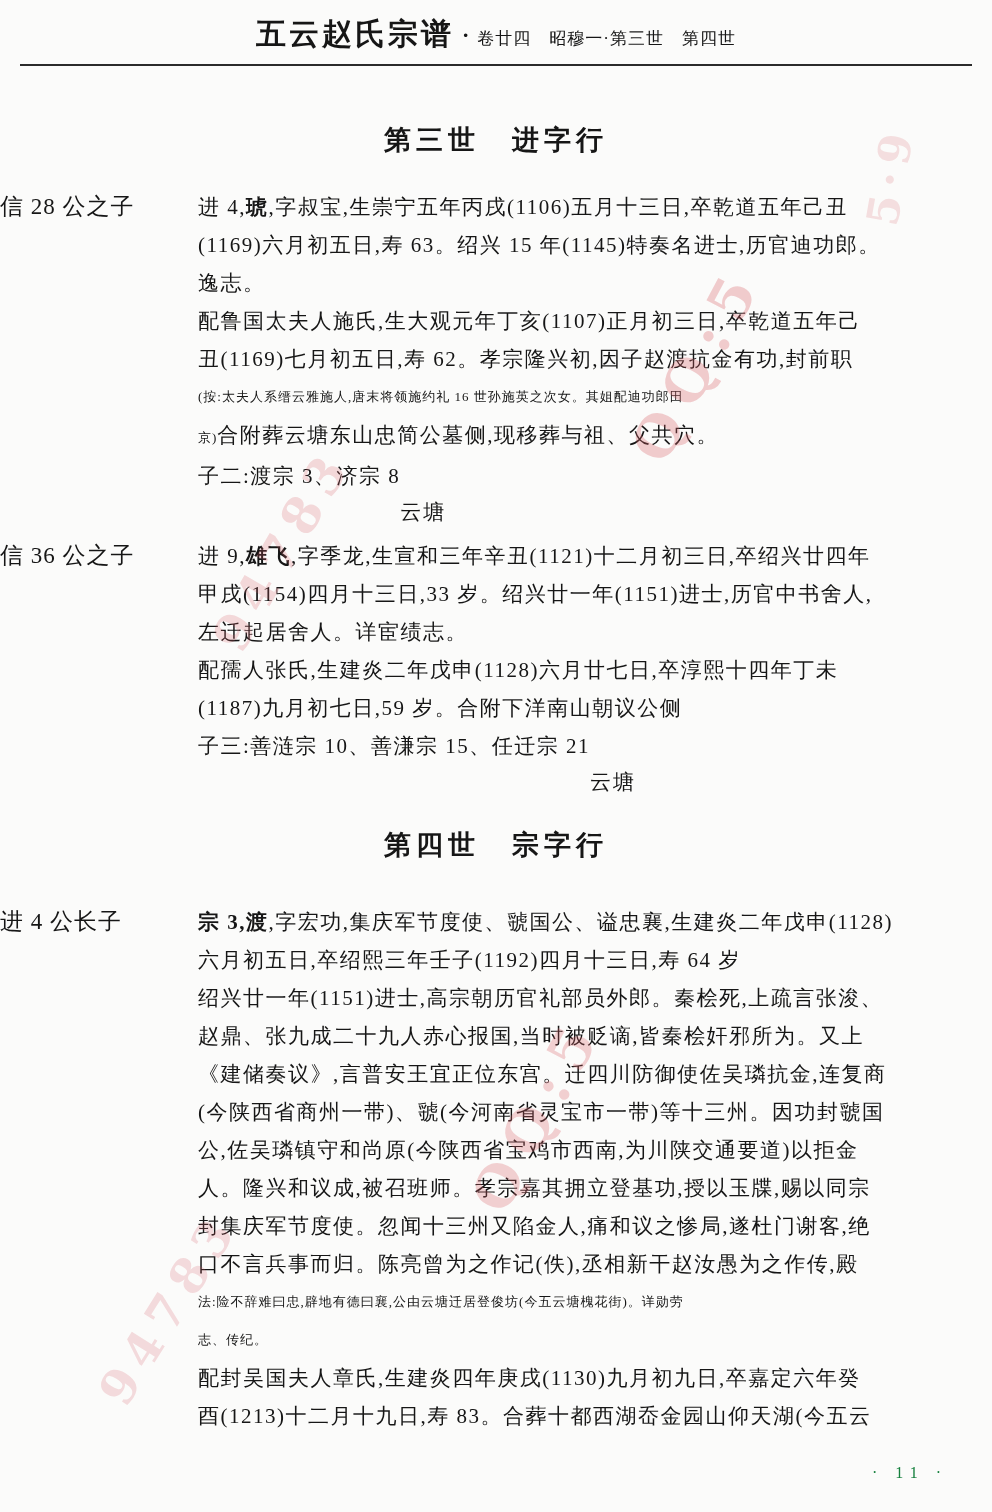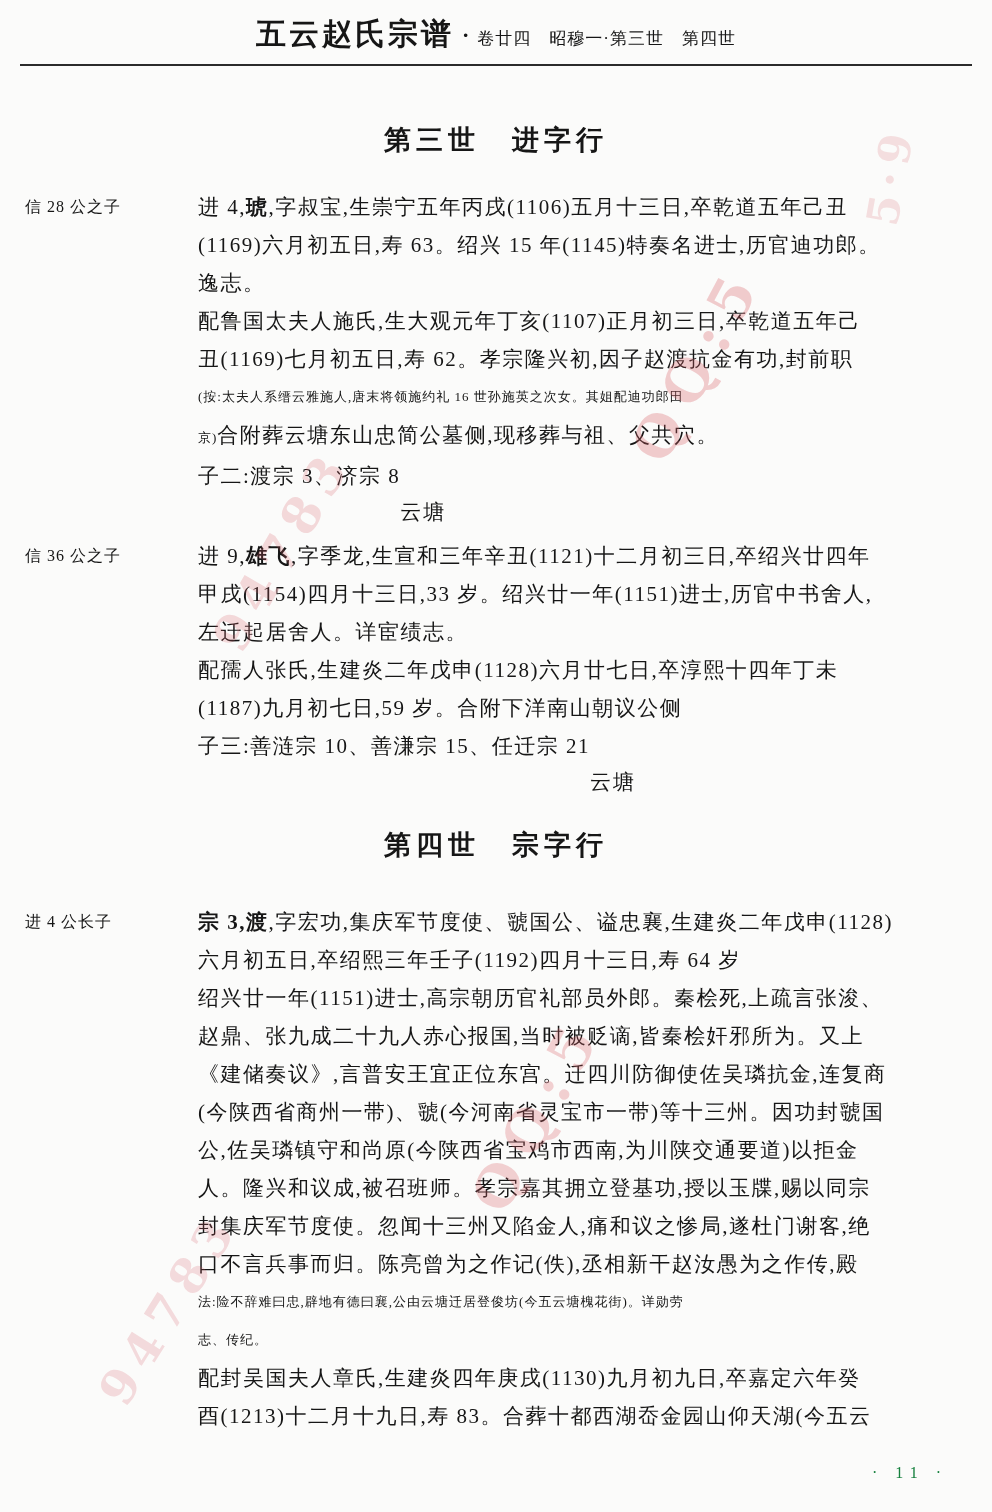--- a/index.html
+++ b/index.html
@@ -20,22 +20,22 @@
   .title-sep{font-size:22px;font-weight:bold;margin:0 8px;vertical-align:2px;}
   .volume{font-size:17px;letter-spacing:1px;text-align:center;}
   .rule{border-top:2px solid #2b2b2b;margin:9px 20px 0 20px;}
   .section-title{
     text-align:center;font-size:27px;font-weight:bold;
     letter-spacing:5px;margin:56px 0 30px 0;
   }
   .section-title.second{margin:26px 0 40px 0;}
   .entry{display:flex;margin-bottom:6px;}
   .entry-label{
-    flex:0 0 198px;box-sizing:border-box;padding-left:25px;
-    font-size:16px;line-height:38px;letter-spacing:1px;
+    flex:0 0 198px;box-sizing:border-box;
+    font-size:23px;line-height:38px;letter-spacing:1px;
   }
   .entry-body{flex:1;padding-right:4px;}
   .line{font-size:21px;line-height:38px;letter-spacing:1.5px;}
   .line .b{font-weight:bold;}
   .line.sm, .sm-inline{font-size:13px;letter-spacing:1px;}
   .sm-tail{font-size:15.5px;letter-spacing:1px;}
   .flexline{display:flex;justify-content:flex-start;}
   .place{letter-spacing:2px;margin-top:36px;}
   .footer{
     position:absolute;right:44px;bottom:30px;

